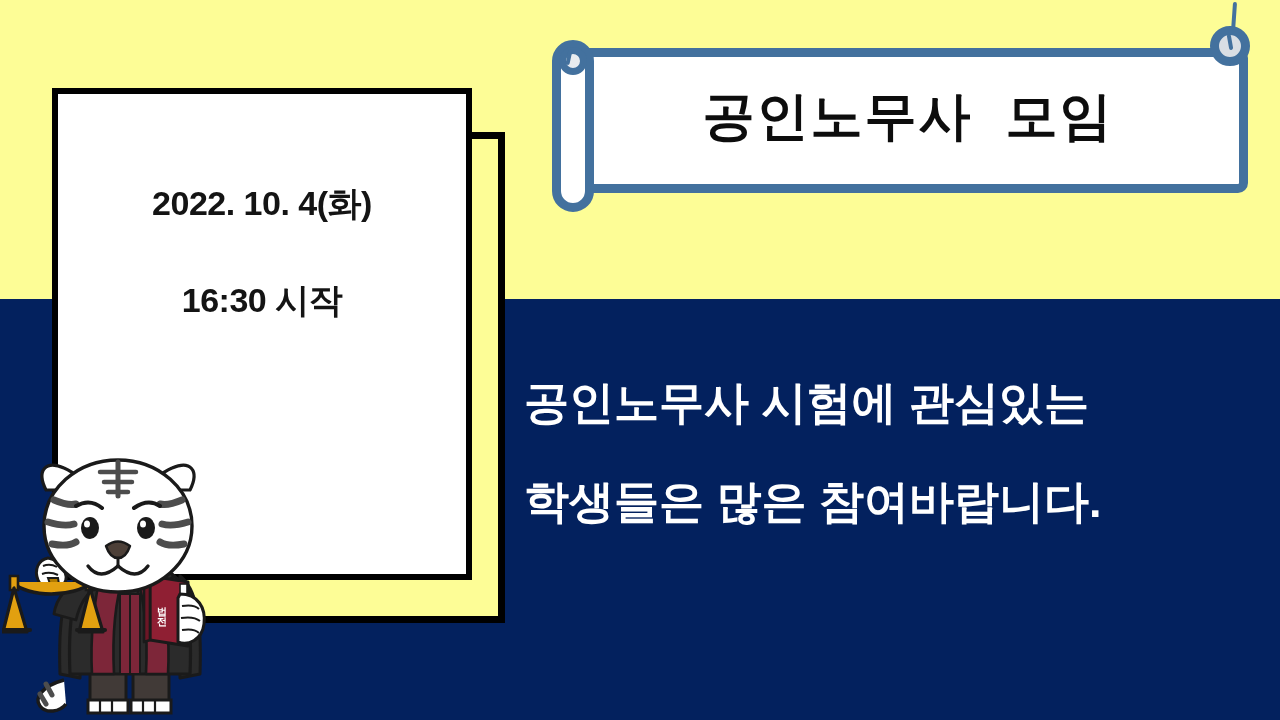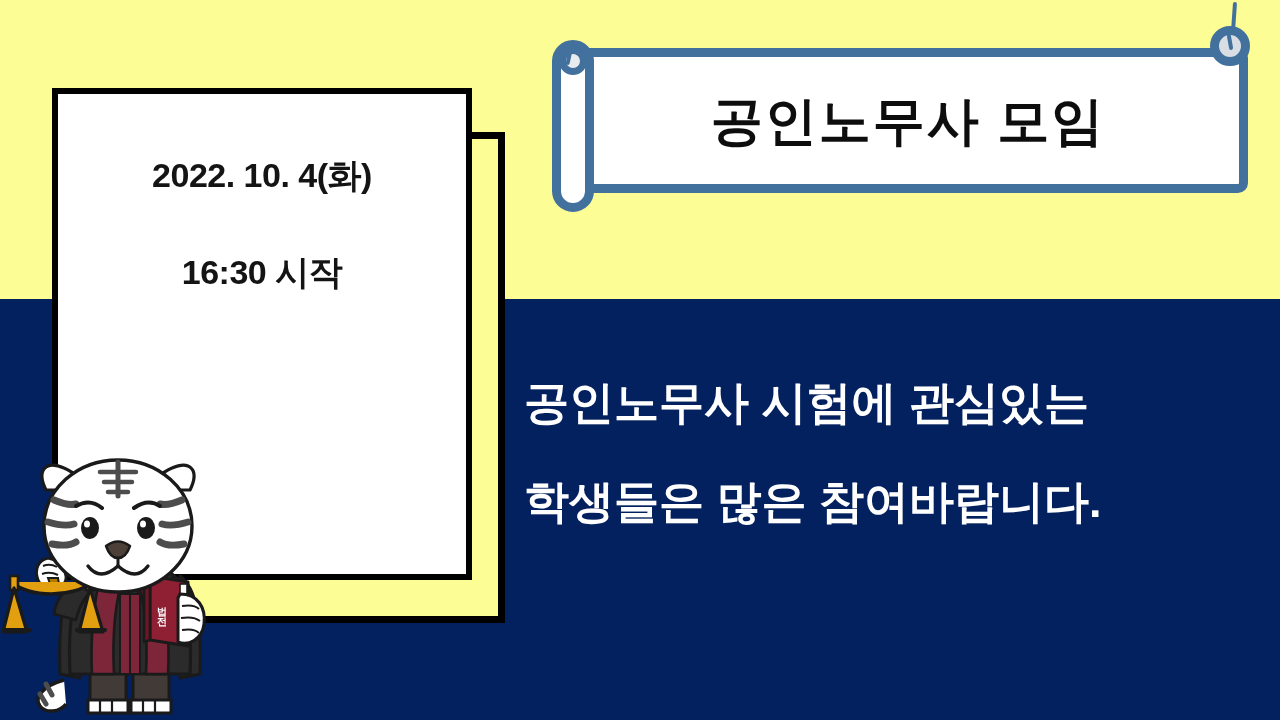--- a/index.html
+++ b/index.html
@@ -43,21 +43,21 @@
     position: absolute;
     left: 52px; top: 88px;
     width: 420px; height: 492px;
     background: #ffffff;
     border: 6px solid #000000;
     box-sizing: border-box;
     display: flex;
     flex-direction: column;
     align-items: center;
     justify-content: flex-start;
-    padding-top: 64px;
+    padding-top: 92px;
   }
   .card-line {
     color: #141414;
     font-size: 34px;
     font-weight: bold;
     letter-spacing: -0.5px;
     line-height: 1;
     margin-bottom: 63px;
     white-space: nowrap;
   }
@@ -73,20 +73,21 @@
     position: absolute;
     left: 16px; top: 48px;
     width: 680px; height: 145px;
     background: #ffffff;
     border: 9px solid #43719e;
     border-radius: 10px;
     box-sizing: border-box;
     display: flex;
     align-items: center;
     justify-content: center;
+    font-family: Liberation Mono, monospace;
   }
   .banner-title {
     color: #0d0d0d;
     font-size: 52px;
     font-weight: bold;
     letter-spacing: 2px;
     line-height: 1;
     white-space: nowrap;
   }
   

